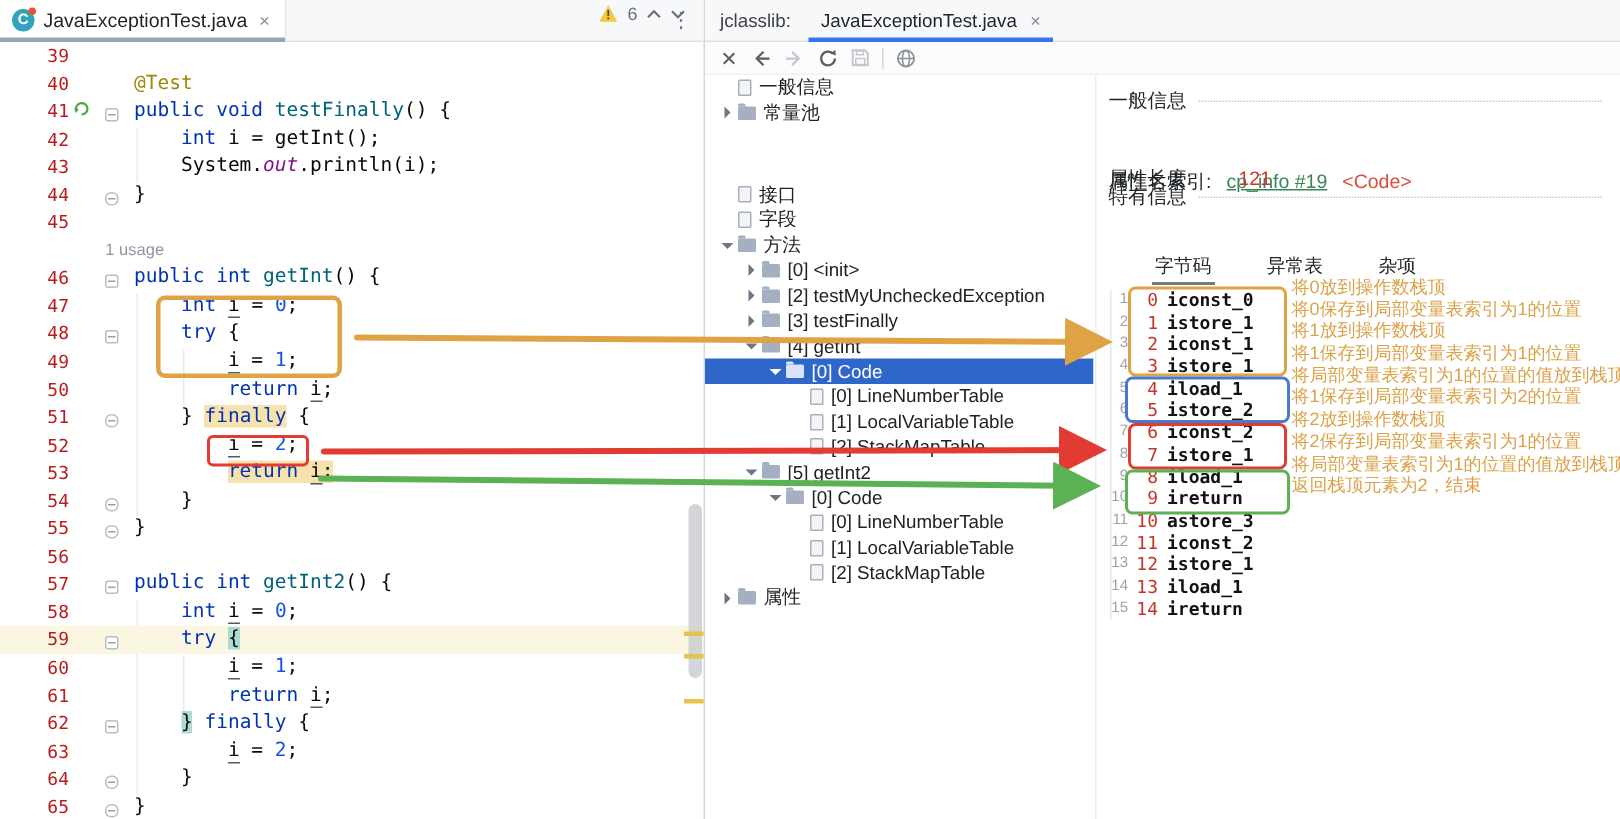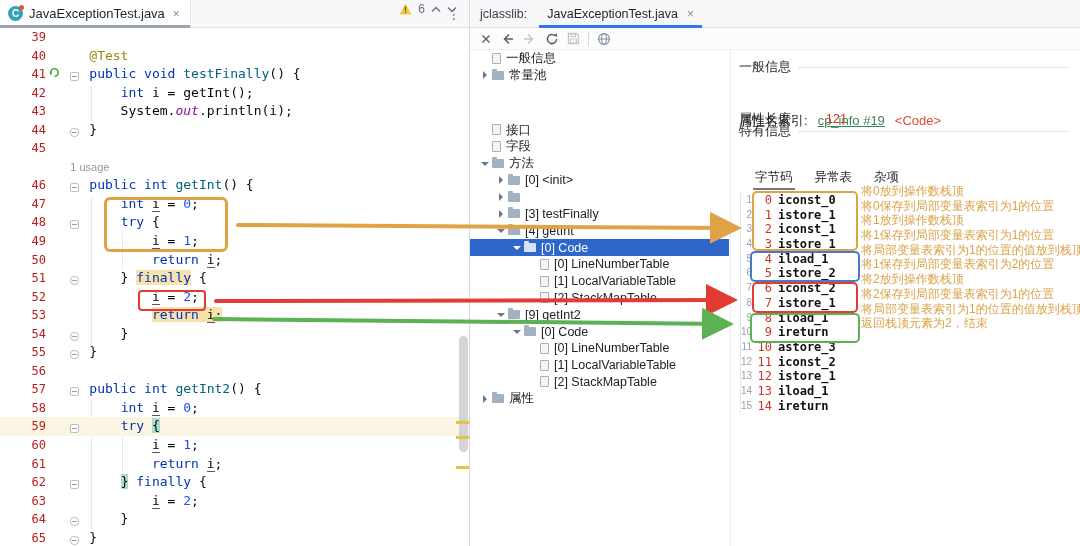--- a/index.html
+++ b/index.html
@@ -74,21 +74,21 @@
 
   .details { position:absolute; left:260px; top:50px; width:350px; height:496px; background:#fff; border-left:1px solid #ebecf0; font-size:13px; }
   .sect { position:absolute; left:8px; right:12px; display:flex; align-items:baseline; color:#1f2326; }
   .sect .rule { flex:1; border-bottom:1px dotted #c8cbd0; margin-left:8px; transform:translateY(-3px); }
   .kvrow { position:absolute; left:8px; display:flex; gap:10px; align-items:baseline; }
   .kvlabel { color:#1f2326; }
   .kvlink { color:var(--link-green); text-decoration:underline; }
   .kvtag { color:var(--tag-red); }
   .kvval { color:var(--val-red); }
   .dtabs { position:absolute; left:24px; top:119px; display:flex; gap:22px; font-size:12.5px; color:#27282e; }
-  .dtab { position:relative; padding-bottom:4px; }
+  .dtab { position:relative; padding-bottom:4px;margin-left:15px; }
   .dtab.on:after { content:""; position:absolute; left:-2px; right:-2px; bottom:0; height:2px; background:#75797f; }
   .bytes { position:absolute; left:0; top:143px; width:220px; }
   .bytes .bline { position:absolute; left:9px; top:0; bottom:0; width:1px; background:#e3e5e8; }
   .brow { position:relative; height:14.7px; font-family:"DejaVu Sans Mono",monospace; font-size:12px; line-height:14.7px; }
   .bln { position:absolute; left:8px; width:13px; text-align:right; color:#9ca0a8; font-size:10px; font-family:"Liberation Sans",sans-serif; }
   .boff { position:absolute; left:25px; width:16px; text-align:right; color:var(--off-red); }
   .bop { position:absolute; left:47px; font-weight:bold; color:#121212; }
   .notes { position:absolute; left:130px; top:134px; width:220px; }
   .nrow { height:14.7px; line-height:14.7px; white-space:nowrap; color:var(--note); font-size:12px; }
   .bbox { position:absolute; z-index:30; border-radius:5px; }
@@ -404,20 +404,21 @@
             <span class="ch-r"></span>
           </span>
           <span class="ti i-folder"></span>
           <span>[0] &lt;init&gt;</span>
         </div>
         <div class="trow" style="padding-left: 26px;">
           <span class="chev">
             <span class="ch-r"></span>
           </span>
           <span class="ti i-folder"></span>
+          <span>[2] testMyUncheckedException</span>
         </div>
         <div class="trow" style="padding-left: 26px;">
           <span class="chev">
             <span class="ch-r"></span>
           </span>
           <span class="ti i-folder"></span>
           <span>[3] testFinally</span>
         </div>
         <div class="trow" style="padding-left: 26px;">
           <span class="chev">
@@ -446,21 +447,21 @@
         <div class="trow" style="padding-left: 58px;">
           <span class="chev"></span>
           <span class="ti i-doc"></span>
           <span>[2] StackMapTable</span>
         </div>
         <div class="trow" style="padding-left: 26px;">
           <span class="chev">
             <span class="ch-d"></span>
           </span>
           <span class="ti i-folder"></span>
-          <span>[9] getInt2</span>
+          <span>[5] getInt2</span>
         </div>
         <div class="trow" style="padding-left: 42px;">
           <span class="chev">
             <span class="ch-d"></span>
           </span>
           <span class="ti i-folder"></span>
           <span>[0] Code</span>
         </div>
         <div class="trow" style="padding-left: 58px;">
           <span class="chev"></span>

